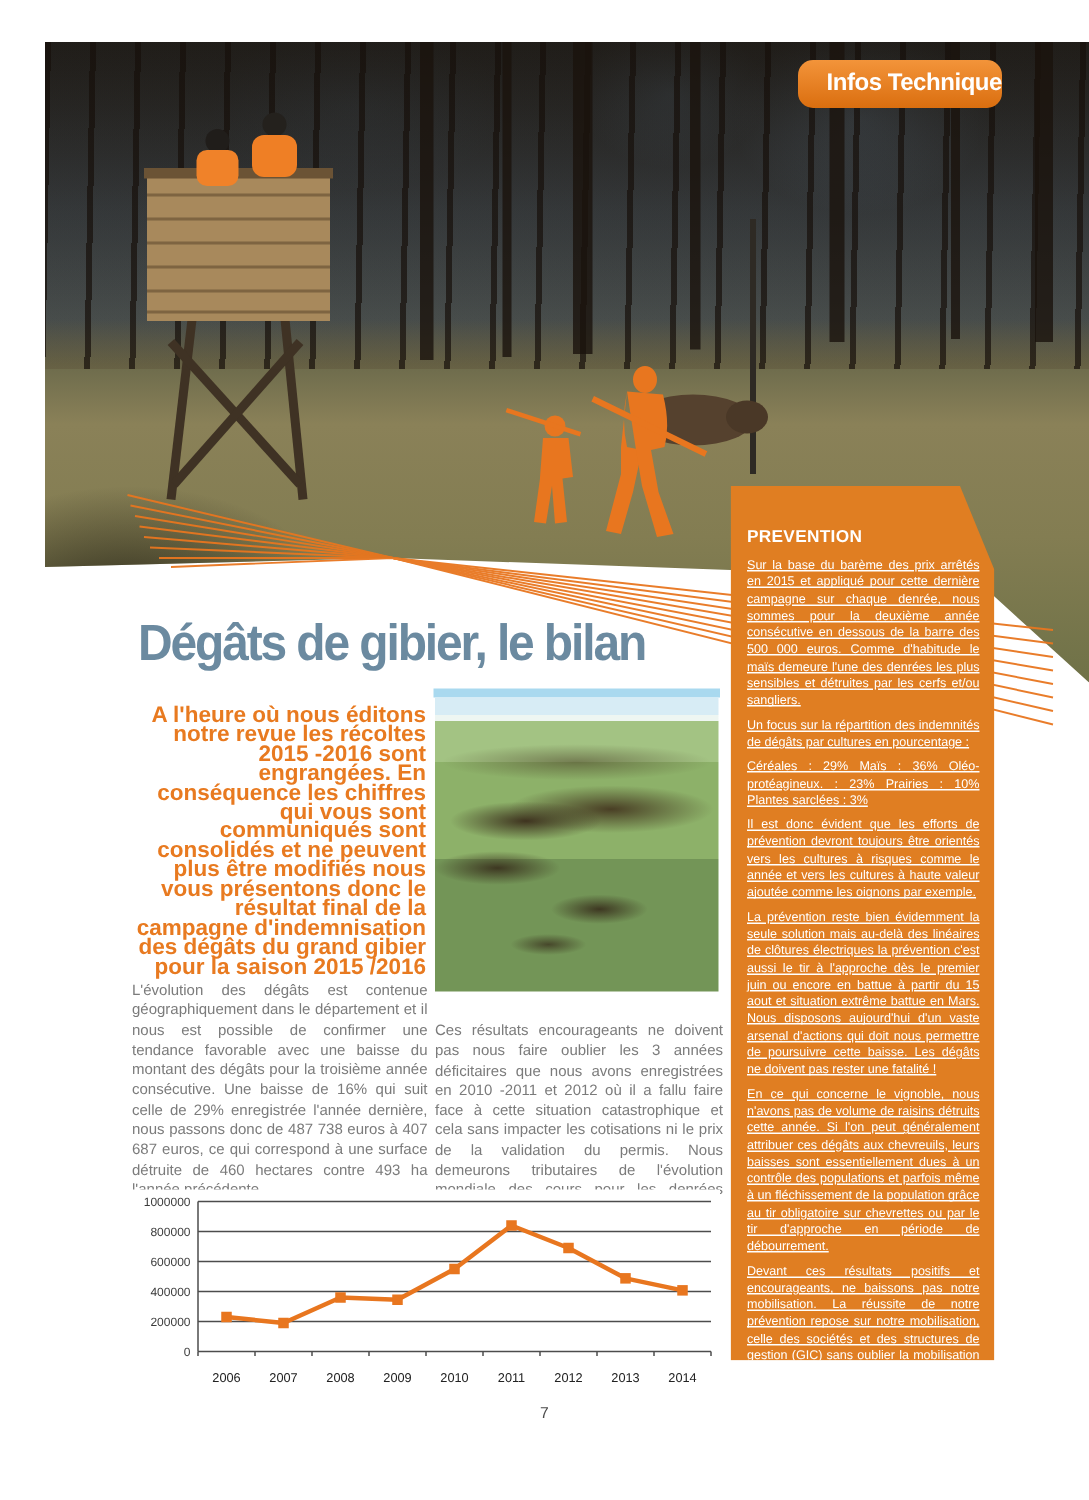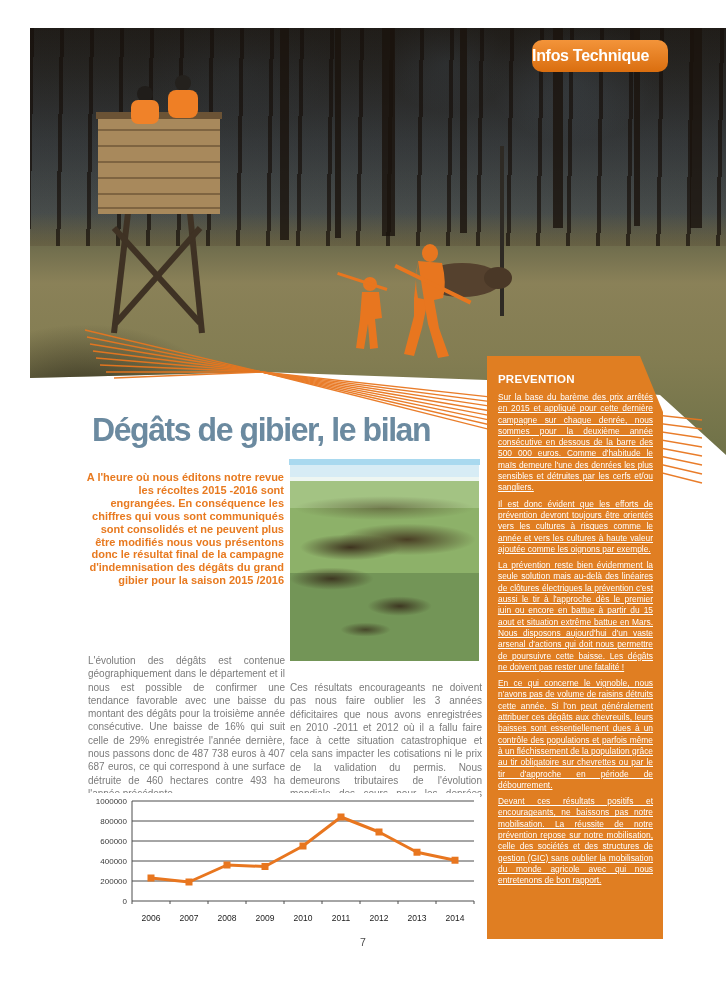--- a/index.html
+++ b/index.html
@@ -21,52 +21,52 @@
       repeating-linear-gradient(91deg, rgba(22,15,10,.72) 0 4px, rgba(22,15,10,.08) 4px 30px),
       linear-gradient(180deg, rgba(28,23,16,.78), rgba(48,45,34,.25) 85%, rgba(110,100,70,.45) 100%);}
   .heroart{left:0;top:0;width:696px;height:432px;}
 
   
   .swoosh{left:30px;top:320px;width:696px;height:170px;z-index:2;pointer-events:none;}
 
   
   .banner{left:532px;top:40px;width:136px;height:32px;z-index:4;border-radius:10px;
     background:linear-gradient(180deg,#f3943a,#da6e0f);
-    display:flex;align-items:center;justify-content:flex-start;
+    display:flex;align-items:center;justify-content:flex-end;
     color:#fff;font-weight:bold;font-size:16px;letter-spacing:-0.3px;}
 
   
   .title{left:92px;top:410px;width:392px;color:#6b8aa0;font-weight:bold;font-size:34px;
     letter-spacing:-1.5px;white-space:nowrap;transform:scaleX(.94);transform-origin:left;}
   .underline{left:289px;top:459px;width:191px;height:6px;background:#a9d9ef;}
 
   
-  .intro{left:86px;top:471px;width:198px;color:#e87a20;font-weight:bold;font-size:11px;
+  .intro{left:86px;top:471px;width:198px;color:#e87a20;font-weight:bold;font-size:15px;
     line-height:12.9px;text-align:right;}
 
   
   .bodytxt{color:#7b7b7b;font-size:10px;line-height:13.3px;text-align:justify;}
   .col1{left:88px;top:654px;width:197px;}
   .col2{left:290px;top:681px;width:192px;}
 
   
   .fieldphoto{left:290px;top:465px;width:189px;height:196px;
     background:
       radial-gradient(70px 18px at 32% 42%, rgba(58,44,27,.95), transparent 72%),
       radial-gradient(95px 22px at 62% 38%, rgba(66,50,29,.9), transparent 72%),
       radial-gradient(60px 16px at 22% 58%, rgba(52,39,24,.85), transparent 70%),
       radial-gradient(46px 14px at 58% 72%, rgba(52,39,24,.85), transparent 70%),
       radial-gradient(36px 10px at 40% 84%, rgba(52,39,24,.7), transparent 70%),
       radial-gradient(120px 16px at 50% 22%, rgba(70,56,34,.5), transparent 75%),
       linear-gradient(180deg,#d7ecf5 0 6%, #eef6f2 6% 8%, #a3c383 8% 22%, #8db169 22% 55%, #739557 55% 100%);}
 
   
-  .sidebar{left:487px;top:356px;width:176px;height:583px;z-index:3;background:#e07e22;
+  .sidebar{left:487px;top:324px;width:176px;height:583px;z-index:3;background:#e07e22;
     clip-path:polygon(0 0,153px 0,100% 56px,100% 100%,0 100%);
-    color:#fff;box-sizing:border-box;padding:17px 10px 8px 11px;}
+    color:#fff;box-sizing:border-box;padding:28px 10px 8px 11px;}
   .sidebar h3{margin:0 0 7px 0;font-size:11.5px;letter-spacing:.2px;}
   .sidebar p{margin:0 0 5px 0;font-size:8.4px;line-height:11.3px;text-align:justify;text-decoration:underline;}
 
   
   .chart{left:88px;top:793px;width:392px;height:134px;background:#fff;}
 
   
   .pagenum{left:0;top:936px;width:726px;text-align:center;color:#4a4a4a;font-size:10.5px;}
 </style>
 </head>
@@ -199,19 +199,21 @@
       <text x="253" y="128" text-anchor="middle" font-size="8.5" fill="#222" font-family="Liberation Sans, sans-serif">2011</text>
       <text x="291" y="128" text-anchor="middle" font-size="8.5" fill="#222" font-family="Liberation Sans, sans-serif">2012</text>
       <text x="329" y="128" text-anchor="middle" font-size="8.5" fill="#222" font-family="Liberation Sans, sans-serif">2013</text>
       <text x="367" y="128" text-anchor="middle" font-size="8.5" fill="#222" font-family="Liberation Sans, sans-serif">2014</text>
     </svg>
 </div>
 
 <div class="abs sidebar">
   <h3>PREVENTION</h3>
   <p>Sur la base du barème des prix arrêtés en 2015 et appliqué pour cette dernière campagne sur chaque denrée, nous sommes pour la deuxième année consécutive en dessous de la barre des 500 000 euros. Comme d'habitude le maïs demeure l'une des denrées les plus sensibles et détruites par les cerfs et/ou sangliers.</p>
+  <p>Un focus sur la répartition des indemnités de dégâts par cultures en pourcentage :</p>
+  <p>Céréales : 29% Maïs : 36% Oléo-protéagineux. : 23% Prairies : 10% Plantes sarclées : 3%</p>
   <p>Il est donc évident que les efforts de prévention devront toujours être orientés vers les cultures à risques comme le année et vers les cultures à haute valeur ajoutée comme les oignons par exemple.</p>
   <p>La prévention reste bien évidemment la seule solution mais au-delà des linéaires de clôtures électriques la prévention c'est aussi le tir à l'approche dès le premier juin ou encore en battue à partir du 15 aout et situation extrême battue en Mars. Nous disposons aujourd'hui d'un vaste arsenal d'actions qui doit nous permettre de poursuivre cette baisse. Les dégâts ne doivent pas rester une fatalité !</p>
   <p>En ce qui concerne le vignoble, nous n'avons pas de volume de raisins détruits cette année. Si l'on peut généralement attribuer ces dégâts aux chevreuils, leurs baisses sont essentiellement dues à un contrôle des populations et parfois même à un fléchissement de la population grâce au tir obligatoire sur chevrettes ou par le tir d'approche en période de débourrement.</p>
   <p>Devant ces résultats positifs et encourageants, ne baissons pas notre mobilisation. La réussite de notre prévention repose sur notre mobilisation, celle des sociétés et des structures de gestion (GIC) sans oublier la mobilisation du monde agricole avec qui nous entretenons de bon rapport.</p>
 </div>
 
 <div class="abs pagenum">7</div>
 
 </body></html>

